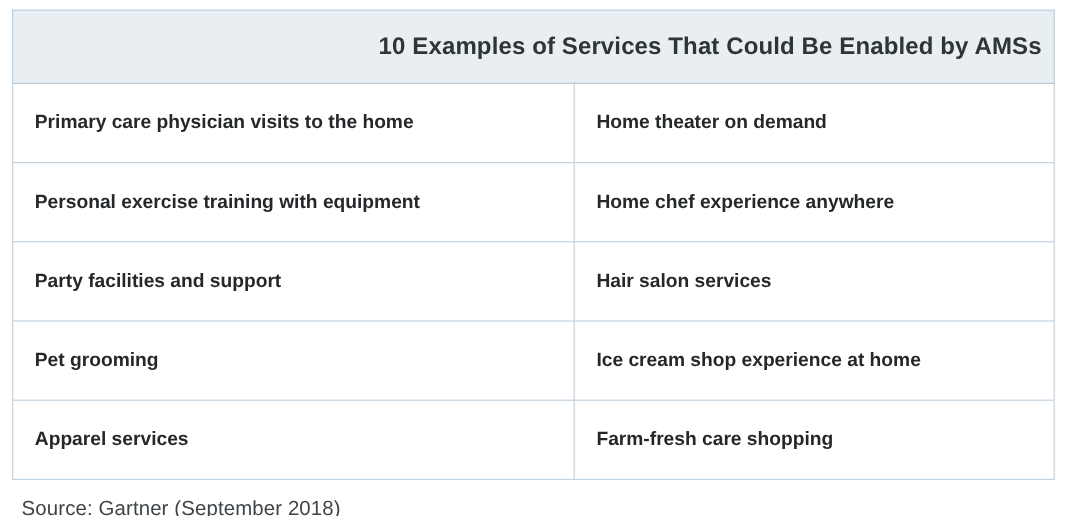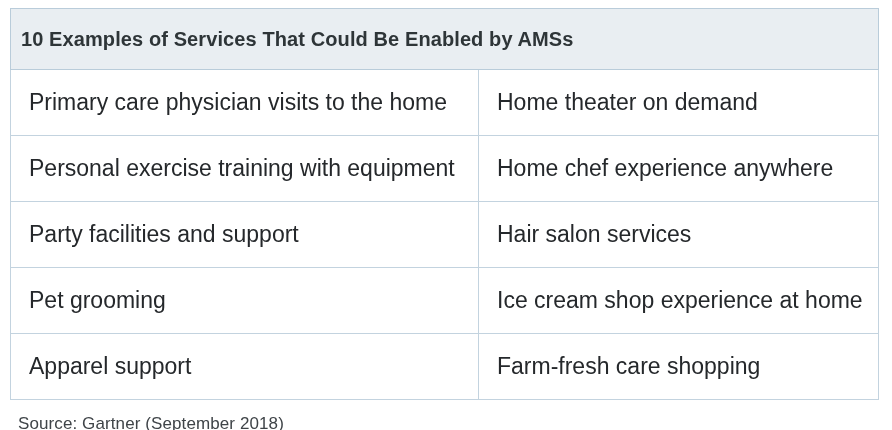--- a/index.html
+++ b/index.html
@@ -29,35 +29,35 @@
     border: 1px solid #b9ccda;
   }
 
   .services-table col.col-left  { width: 468px; }
   .services-table col.col-right { width: 400px; }
 
   .table-header-cell {
     background: #e9eef2;
     border: 1px solid #b9ccda;
     height: 60px;
-    text-align: left;
+    text-align: right;
     vertical-align: middle;
     font-size: 20px;
     font-weight: bold;
     color: #2e3538;
     letter-spacing: 0.1px;
     padding: 0 10px;
   }
 
   .service-cell {
     border: 1px solid #c3d3df;
     height: 65px;
     vertical-align: middle;
-    font-size: 23px;
-    font-weight: normal;
+    font-size: 16px;
+    font-weight: bold;
     color: #25282b;
     padding: 0 8px 0 18px;
     background: #ffffff;
     white-space: nowrap;
     overflow: hidden;
     text-overflow: ellipsis;
     margin-left: 11px;
   }
 
   .source-note {
@@ -94,21 +94,21 @@
       </tr>
       <tr>
         <td class="service-cell">Party facilities and support</td>
         <td class="service-cell">Hair salon services</td>
       </tr>
       <tr>
         <td class="service-cell">Pet grooming</td>
         <td class="service-cell">Ice cream shop experience at home</td>
       </tr>
       <tr>
-        <td class="service-cell">Apparel support</td>
+        <td class="service-cell">Apparel services</td>
         <td class="service-cell">Farm-fresh care shopping</td>
       </tr>
     </tbody>
   </table>
 
   <div class="source-note">Source: Gartner (September 2018)</div>
 
 </div>
 
 </body></html>

